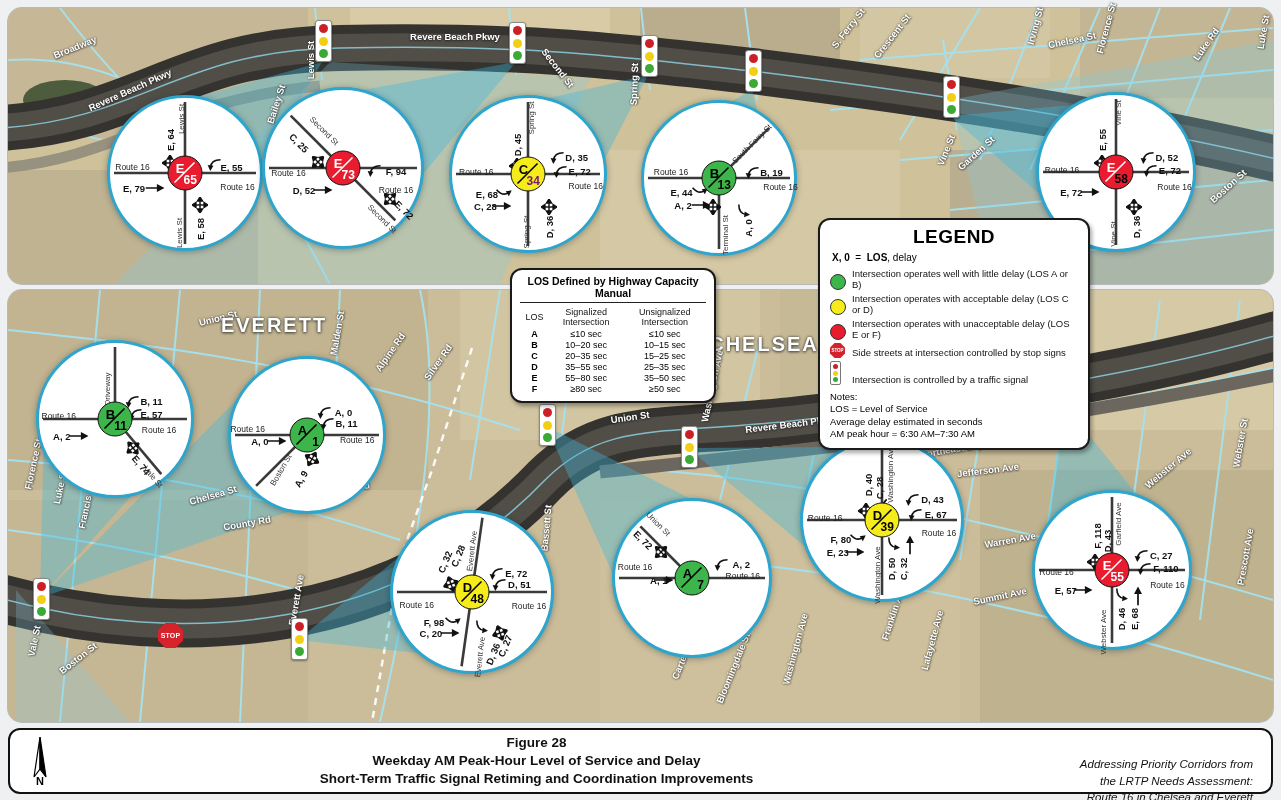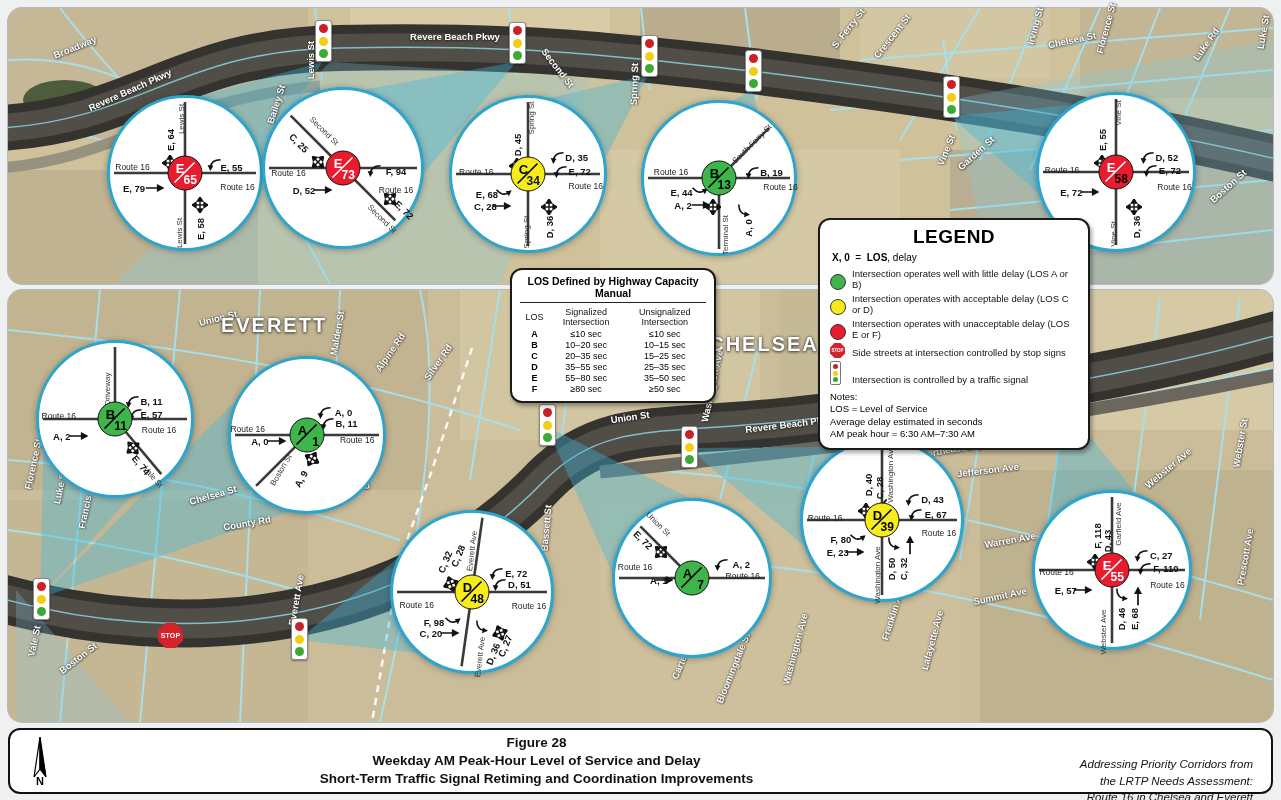--- a/index.html
+++ b/index.html
@@ -509,21 +509,21 @@
             <polygon points="8.5,17 5.8,12.8 11.2,12.8"></polygon>
             <polygon points="0,8.5 4.2,5.8 4.2,11.2"></polygon>
             <polygon points="17,8.5 12.8,5.8 12.8,11.2"></polygon>
           </g>
         </svg></span>
       <div class="badge" style="background: rgb(247, 236, 27);">
         <svg width="32" height="32" viewBox="0 0 32 32">
           <line x1="6" y1="26" x2="26" y2="6" stroke="#000" stroke-width="1.6"></line>
         </svg>
         <span class="letter" style="color:#000">C</span>
-        <span class="delay" style="color:#0f172a">34</span>
+        <span class="delay" style="color:#701a75">34</span>
       </div>
     </div>
     <div class="callout" style="left: 641px; top: 100px; width: 150px; height: 150px;">
       <svg class="roads" width="150" height="150">
         <line x1="75" y1="75" x2="146" y2="75" stroke="#3a3a3a" stroke-width="2.6"></line>
         <line x1="75" y1="75" x2="4" y2="75.00000000000001" stroke="#3a3a3a" stroke-width="2.6"></line>
         <line x1="75" y1="75" x2="125.20458146424485" y2="24.79541853575511" stroke="#3a3a3a" stroke-width="2.6"></line>
         <line x1="75" y1="75" x2="75" y2="146" stroke="#3a3a3a" stroke-width="2.6"></line>
       </svg>
       <span class="clabel st" style="left: 72%; top: 27%; transform: translate(-50%, -50%) rotate(-45deg);">South Ferry St</span>

